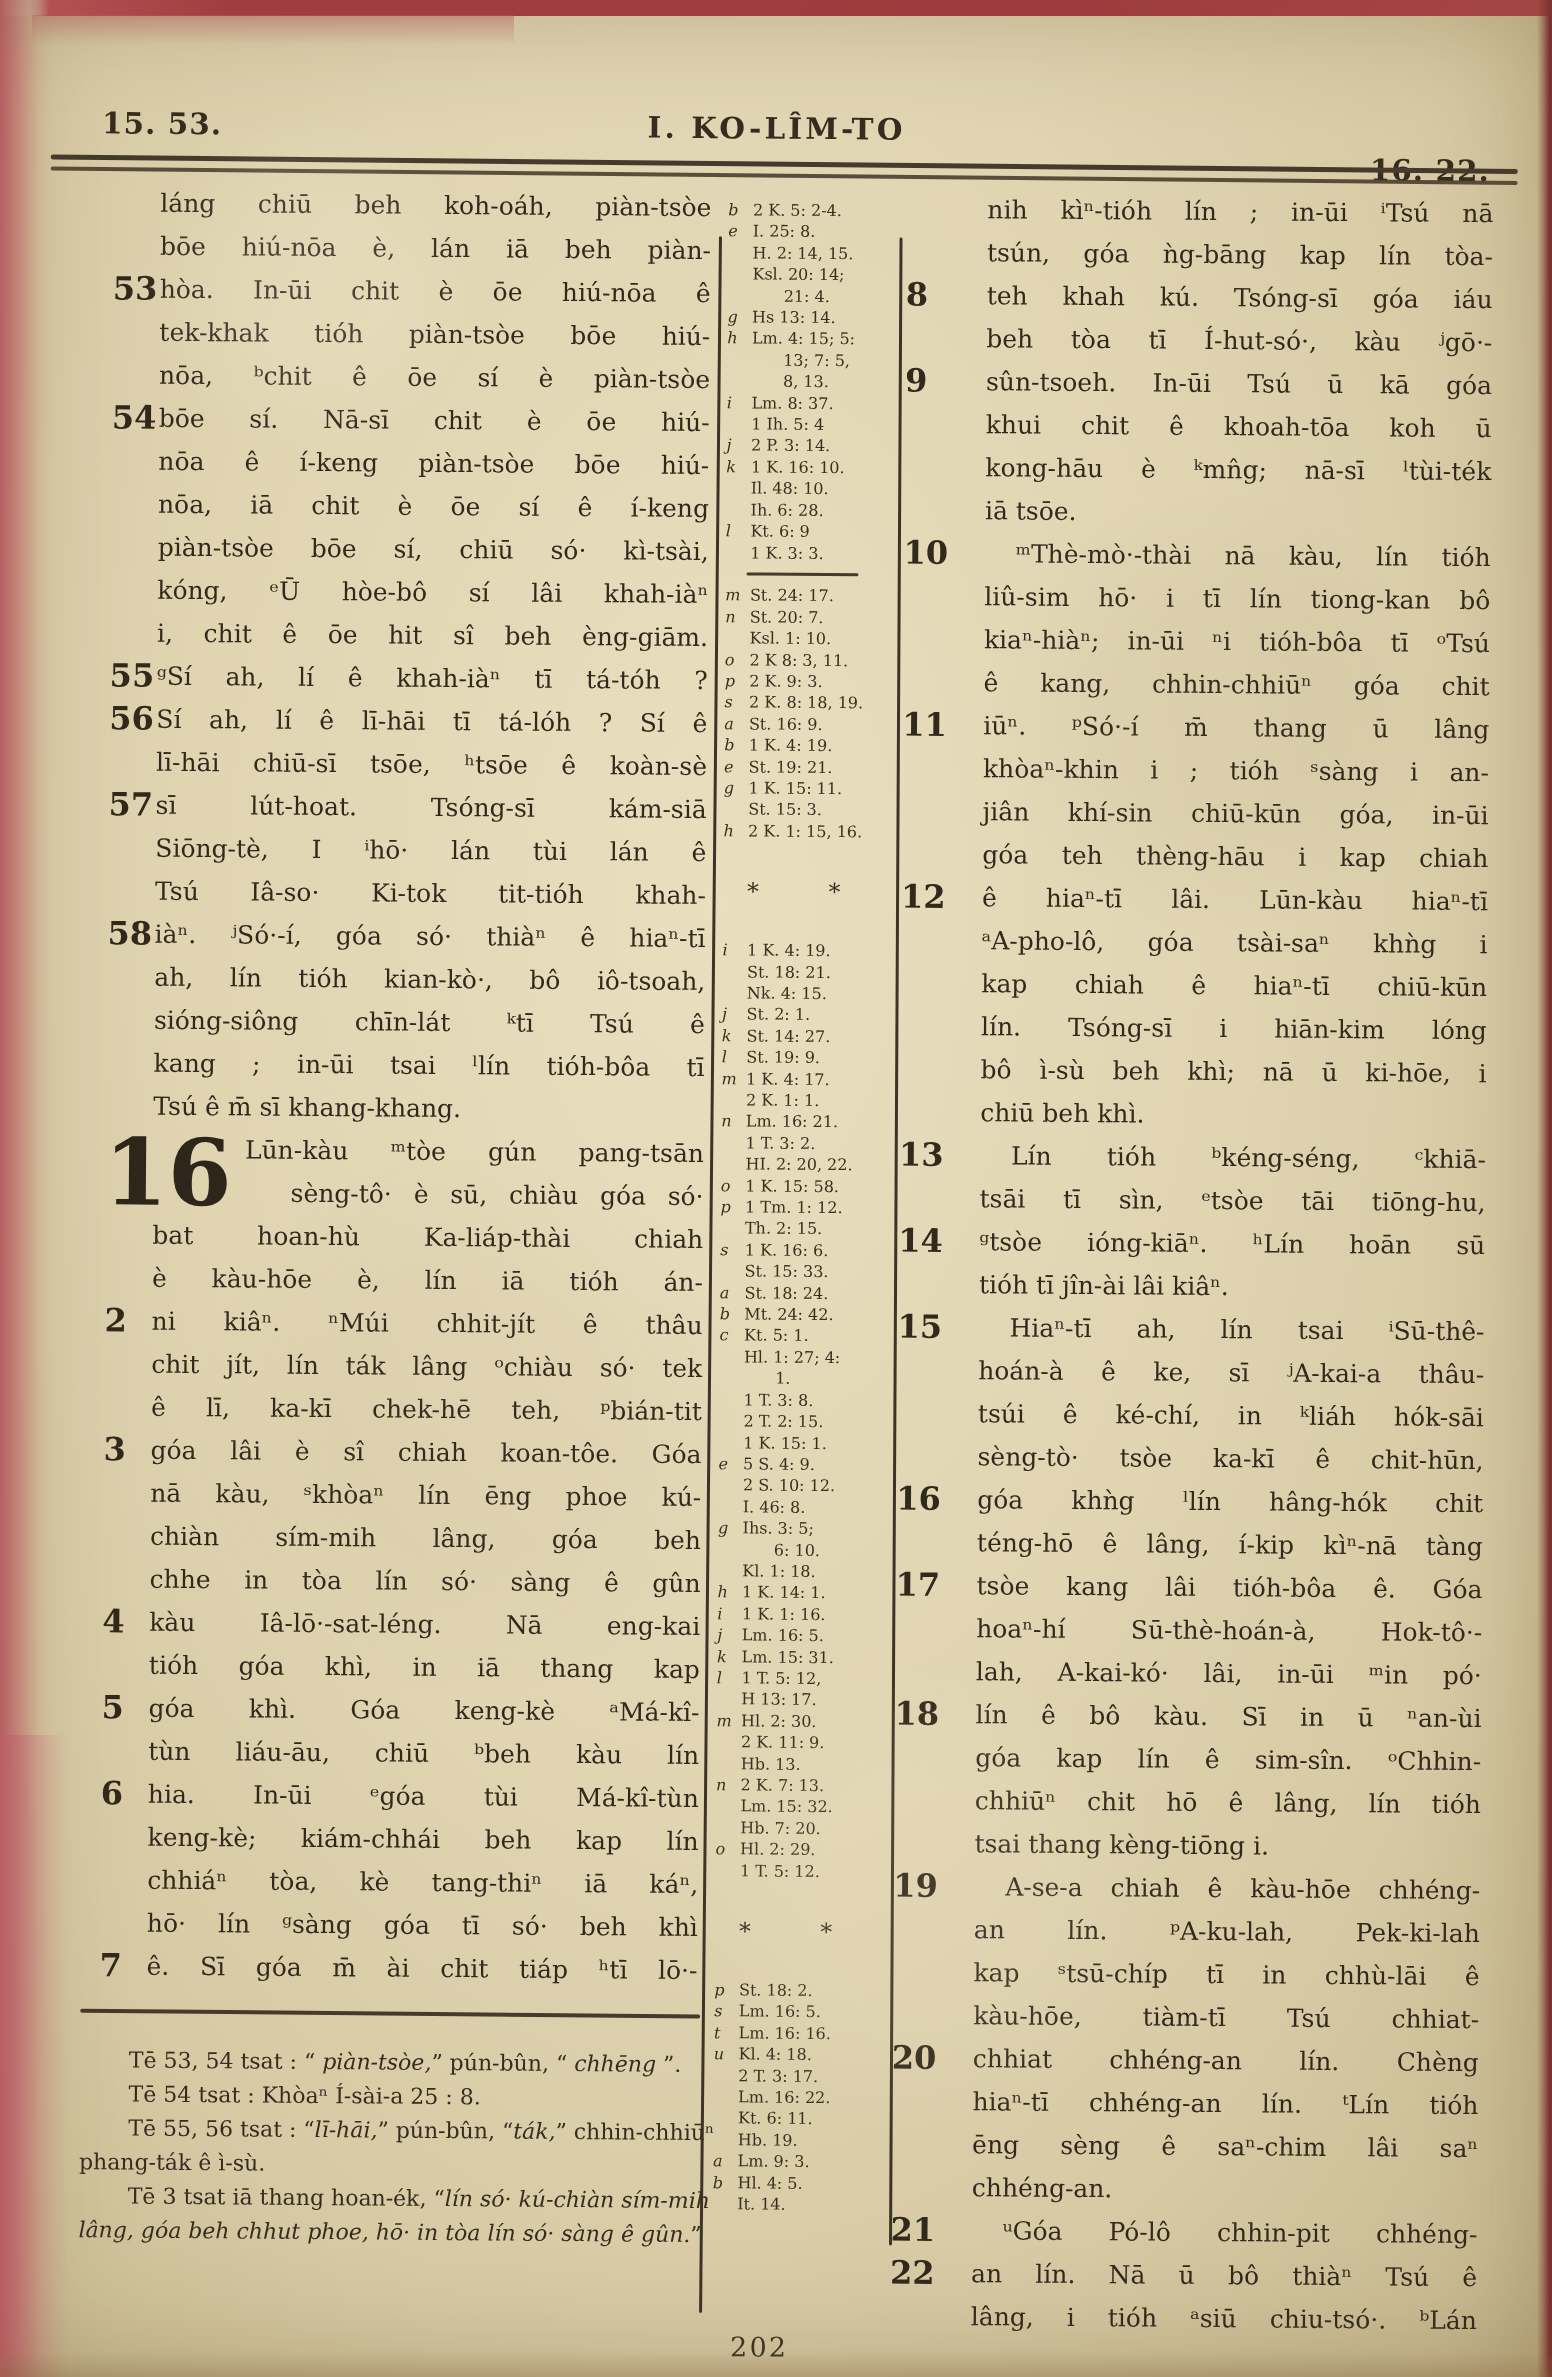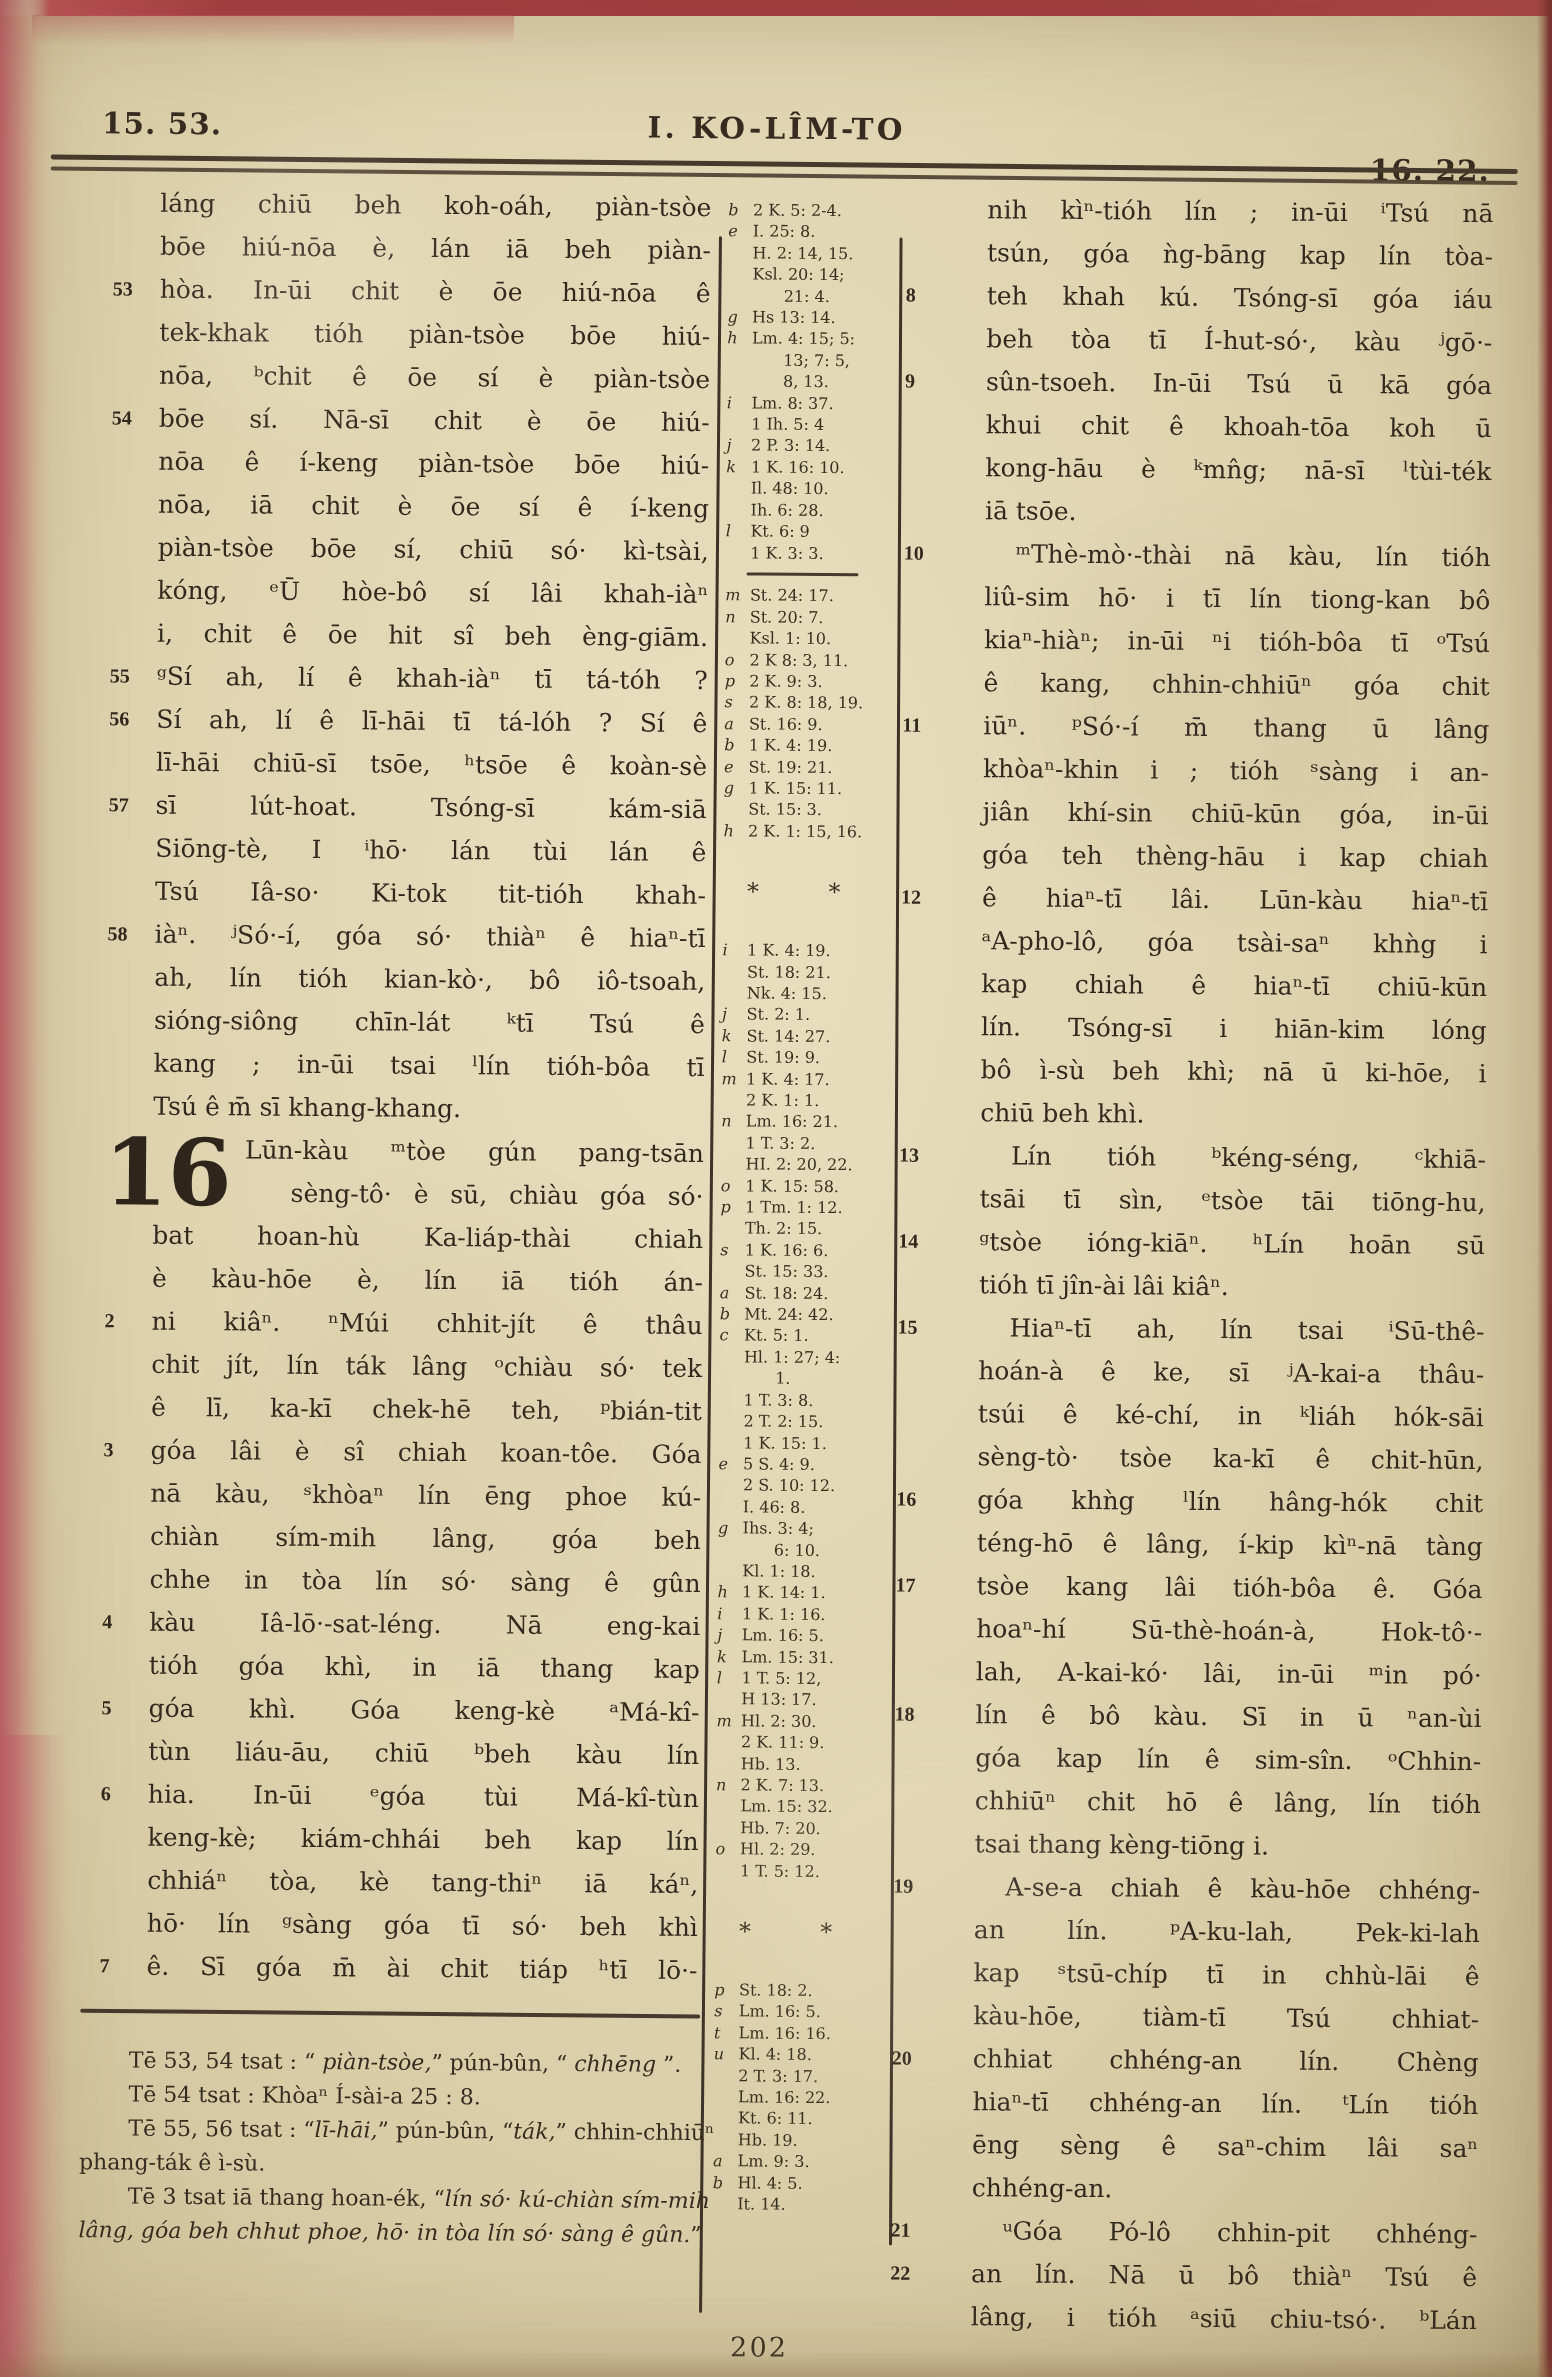--- a/index.html
+++ b/index.html
@@ -44,21 +44,21 @@
   #vrule2{left:903px;top:231px;height:2008px;transform:rotate(-.15deg);}
 
   .col{position:absolute;font-size:25px;line-height:43px;white-space:nowrap;}
   .col .line{position:relative;height:43px;white-space:normal;text-align:justify;text-align-last:justify;}
   .col .line.nojust{text-align-last:left;}
   .col .line.pind{padding-left:31px;}
   .col .line.ind1{padding-left:92px;}
   .col .line.ind2{padding-left:138px;}
   #left-col{left:161px;top:181px;width:551px;}
   #right-col{left:988px;top:181px;width:506px;}
-  .verse-num{position:absolute;top:0;font-size:20px;font-weight:bold;text-align:left;text-align-last:auto;font-family:Liberation Serif, serif;}
+  .verse-num{position:absolute;top:0;font-size:32px;font-weight:bold;text-align:left;text-align-last:auto;}
   #left-col .verse-num{left:-47px;width:44px;}
   #right-col .verse-num{left:-81px;width:73px;}
   .chapter-numeral{position:absolute;left:-49px;top:2.1px;width:86px;font-size:92px;line-height:86px;font-weight:bold;color:#2e261b;text-align:left;text-align-last:auto;}
 
   #refs-col{position:absolute;left:729px;top:194px;width:167px;font-size:16px;line-height:21.4px;color:#38301f;}
   .ref-item{position:relative;padding-left:24.6px;white-space:nowrap;}
   .ref-item .ref-marker{position:absolute;left:0;width:21.4px;font-style:italic;font-size:16px;}
   .ref-item.ref-indent{padding-left:56px;}
   .ref-rule{height:3.2px;background:#453a2b;width:112px;margin:8.6px 0 9.6px 21.4px;border-radius:1.6px;}
   .ref-stars{font-size:23.6px;letter-spacing:31px;text-align:center;margin:34px 0 32px 5.4px;height:32px;line-height:32px;}
@@ -182,21 +182,21 @@
         <div class="ref-item"><span class="ref-marker">b</span><span class="ref-text">Mt. 24: 42.</span></div>
         <div class="ref-item"><span class="ref-marker">c</span><span class="ref-text">Kt. 5: 1.</span></div>
         <div class="ref-item"><span class="ref-text">Hl. 1: 27; 4:</span></div>
         <div class="ref-item ref-indent"><span class="ref-text">1.</span></div>
         <div class="ref-item"><span class="ref-text">1 T. 3: 8.</span></div>
         <div class="ref-item"><span class="ref-text">2 T. 2: 15.</span></div>
         <div class="ref-item"><span class="ref-text">1 K. 15: 1.</span></div>
         <div class="ref-item"><span class="ref-marker">e</span><span class="ref-text">5 S. 4: 9.</span></div>
         <div class="ref-item"><span class="ref-text">2 S. 10: 12.</span></div>
         <div class="ref-item"><span class="ref-text">I. 46: 8.</span></div>
-        <div class="ref-item"><span class="ref-marker">g</span><span class="ref-text">Ihs. 3: 4;</span></div>
+        <div class="ref-item"><span class="ref-marker">g</span><span class="ref-text">Ihs. 3: 5;</span></div>
         <div class="ref-item ref-indent"><span class="ref-text">6: 10.</span></div>
         <div class="ref-item"><span class="ref-text">Kl. 1: 18.</span></div>
         <div class="ref-item"><span class="ref-marker">h</span><span class="ref-text">1 K. 14: 1.</span></div>
         <div class="ref-item"><span class="ref-marker">i</span><span class="ref-text">1 K. 1: 16.</span></div>
         <div class="ref-item"><span class="ref-marker">j</span><span class="ref-text">Lm. 16: 5.</span></div>
         <div class="ref-item"><span class="ref-marker">k</span><span class="ref-text">Lm. 15: 31.</span></div>
         <div class="ref-item"><span class="ref-marker">l</span><span class="ref-text">1 T. 5: 12,</span></div>
         <div class="ref-item"><span class="ref-text">H 13: 17.</span></div>
         <div class="ref-item"><span class="ref-marker">m</span><span class="ref-text">Hl. 2: 30.</span></div>
         <div class="ref-item"><span class="ref-text">2 K. 11: 9.</span></div>

